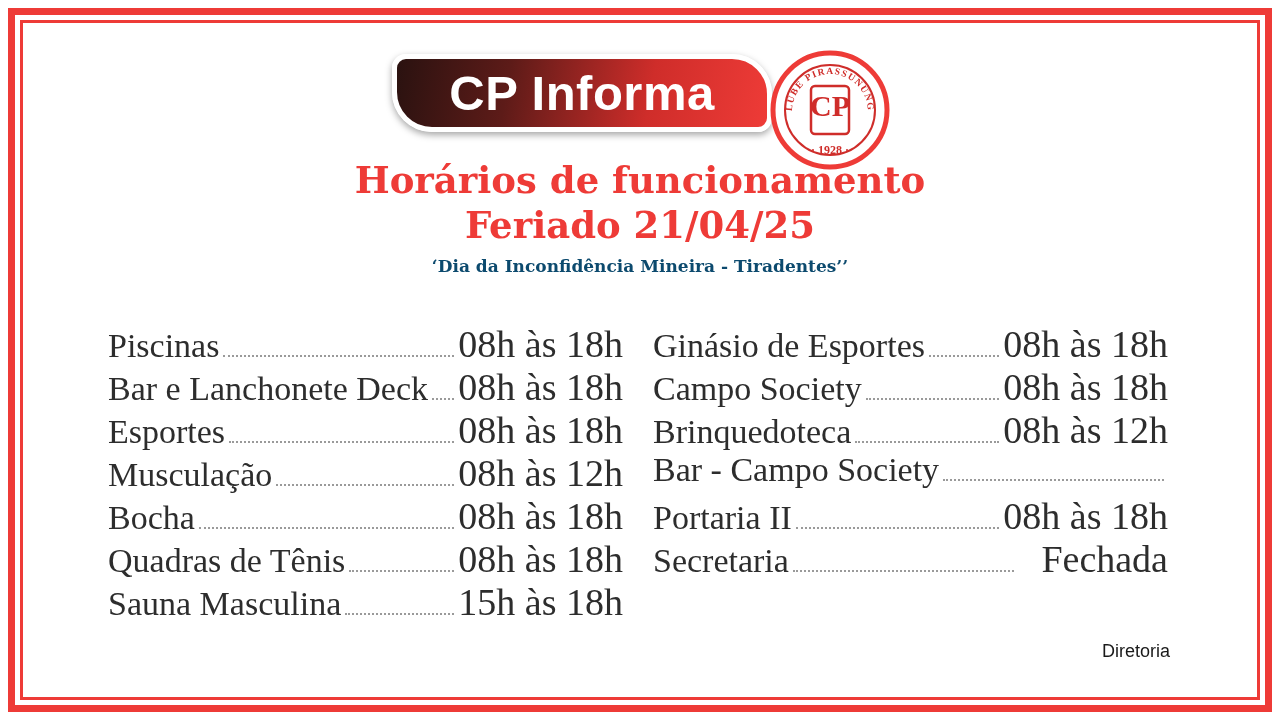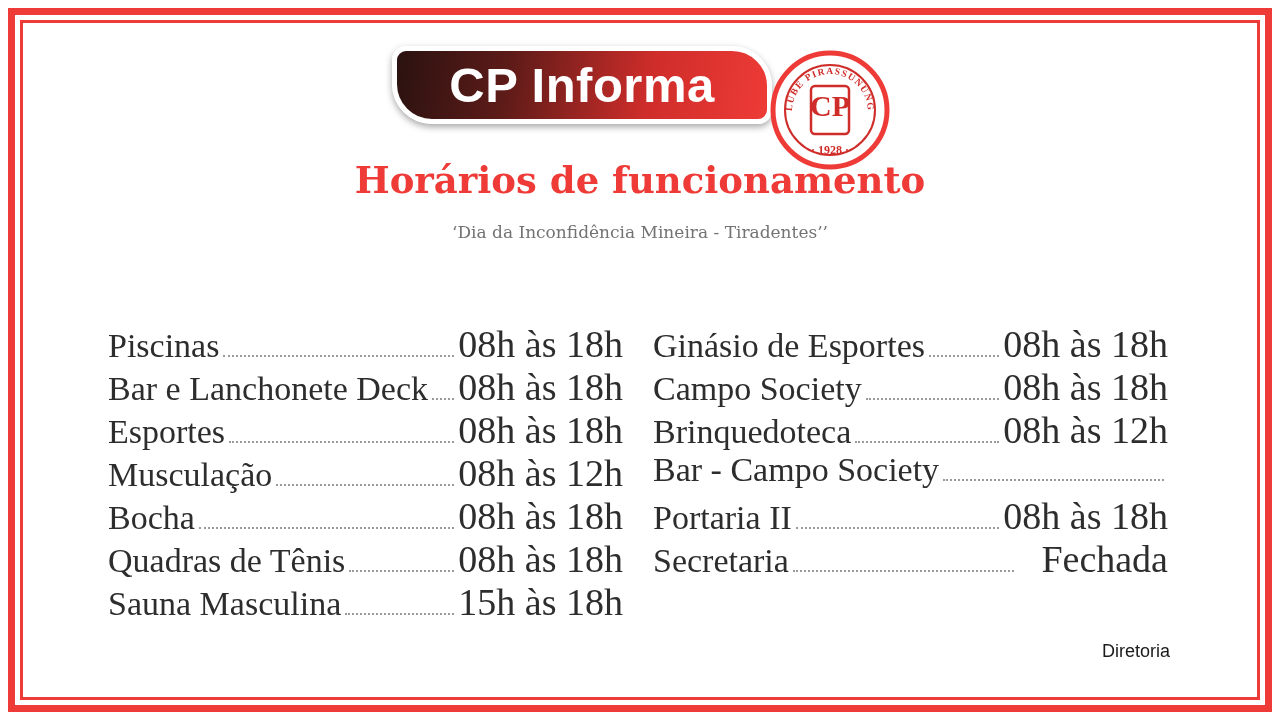--- a/index.html
+++ b/index.html
@@ -44,21 +44,21 @@
   .header {
     position: absolute;
     left: 0;
     top: 28px;
     width: 100%;
     height: 120px;
   }
   .banner {
     position: absolute;
     left: 392px;
-    top: 18px;
+    top: 26px;
     width: 380px;
     height: 78px;
     background: linear-gradient(100deg, #2a1210 0%, #5d1b18 30%, #cf2d2a 68%, #ee3b37 100%);
     border-radius: 14px 40px 14px 40px;
     border: 5px solid #ffffff;
     box-shadow: 0 3px 7px rgba(0,0,0,0.35);
     box-sizing: border-box;
     display: flex;
     align-items: center;
     justify-content: center;
@@ -107,25 +107,25 @@
     line-height: 44px;
   }
   .title-2 {
     color: #ee3b37;
     font-size: 37px;
     font-weight: bold;
     font-family: "DejaVu Serif", serif;
     line-height: 46px;
   }
   .subtitle {
-    color: #737373;
+    color: #0c4a6e;
     font-size: 17px;
-    font-weight: normal;
+    font-weight: bold;
     font-family: "DejaVu Serif", serif;
-    margin-top: 20px;
+    margin-top: 8px;
   }
 
   
   .columns {
     position: absolute;
     top: 322px;
     left: 108px;
     width: 1065px;
     display: flex;
     gap: 30px;
@@ -192,20 +192,21 @@
         </text>
         <rect x="41" y="36" width="38" height="48" rx="4" fill="#ffffff" stroke="#cf2d2a" stroke-width="2.5"></rect>
         <text x="60" y="66" text-anchor="middle" font-family="Liberation Serif, serif" font-size="30" font-weight="bold" fill="#cf2d2a">CP</text>
         <text x="60" y="104" text-anchor="middle" font-family="Liberation Serif, serif" font-size="12" font-weight="bold" fill="#cf2d2a">· 1928 ·</text>
       </svg>
     </div>
   </div>
 
   <div class="titles">
     <div class="title-1">Horários de funcionamento</div>
+    <div class="title-2">Feriado 21/04/25</div>
     <div class="subtitle">‘Dia da Inconfidência Mineira - Tiradentes’’</div>
   </div>
 
   <div class="columns">
 
     <div class="col">
       <div class="row">
         <span class="name">Piscinas</span>
         <span class="dots"></span>
         <span class="time">08h às 18h</span>

